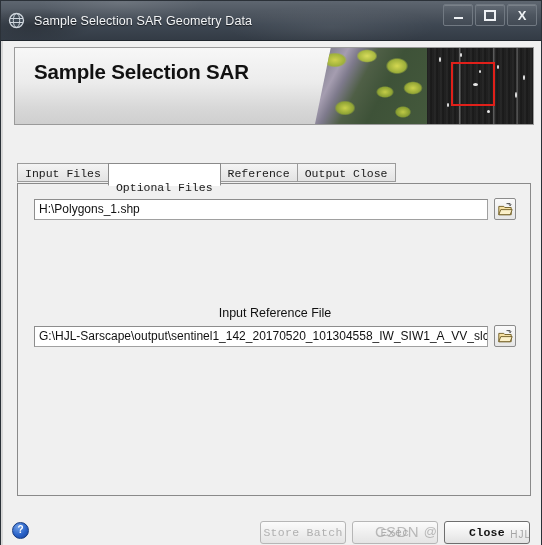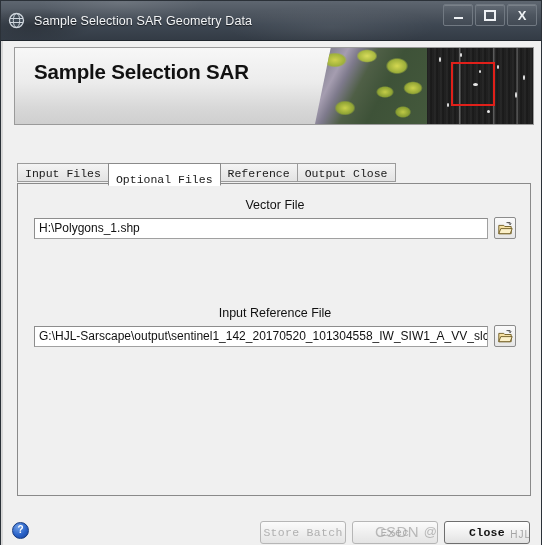--- a/index.html
+++ b/index.html
@@ -189,21 +189,21 @@
     background: linear-gradient(180deg, #f4f4f4 0%, #e3e3e3 100%);
     border: 1px solid #9b9b9b;
     border-bottom: 1px solid #9b9b9b;
     margin-right: -1px;
     white-space: nowrap;
   }
   .tab.active {
     background: #ffffff;
     height: 23px;
     line-height: 15px;
-    padding-top: 8px;
+    padding-top: 16px;
     border-bottom: 1px solid #ffffff;
     border-left: 1px solid #8a8a8a;
     border-top: 1px solid #8a8a8a;
     border-right: 1px solid #8a8a8a;
     position: relative;
     z-index: 5;
     margin-bottom: -1px;
   }
 
   
@@ -391,21 +391,20 @@
     <div class="tabstrip">
       <div class="tab">Input Files</div>
       <div class="tab active">Optional Files</div>
       <div class="tab">Reference</div>
       <div class="tab">Output Close</div>
     </div>
 
     <div class="panel">
 
       <div class="field-group" style="top:14px;">
-        <div class="field-label">Vector File</div>
         <div class="field-row">
           <div class="text-input">H:\Polygons_1.shp</div>
           <div class="browse-btn">
             <svg width="15" height="13" viewBox="0 0 15 13">
               <path d="M8.5 0.6 l3.6 0 0 2.0" fill="none" stroke="#3c3c3c" stroke-width="0.9"></path>
               <path d="M12.1 2.6 l-1.1 -1.1 M12.1 2.6 l1.1 -1.1" fill="none" stroke="#3c3c3c" stroke-width="0.9"></path>
               <path d="M0.8 3.4 h5.0 l1.0 1.1 h6.4 v7.2 h-12.4 z" fill="#f6e0a2" stroke="#6d5a20" stroke-width="0.9"></path>
               <path d="M0.8 11.7 l2.0 -5.1 h11.4 l-2.0 5.1 z" fill="#fbf0c9" stroke="#6d5a20" stroke-width="0.9"></path>
             </svg>
           </div>

